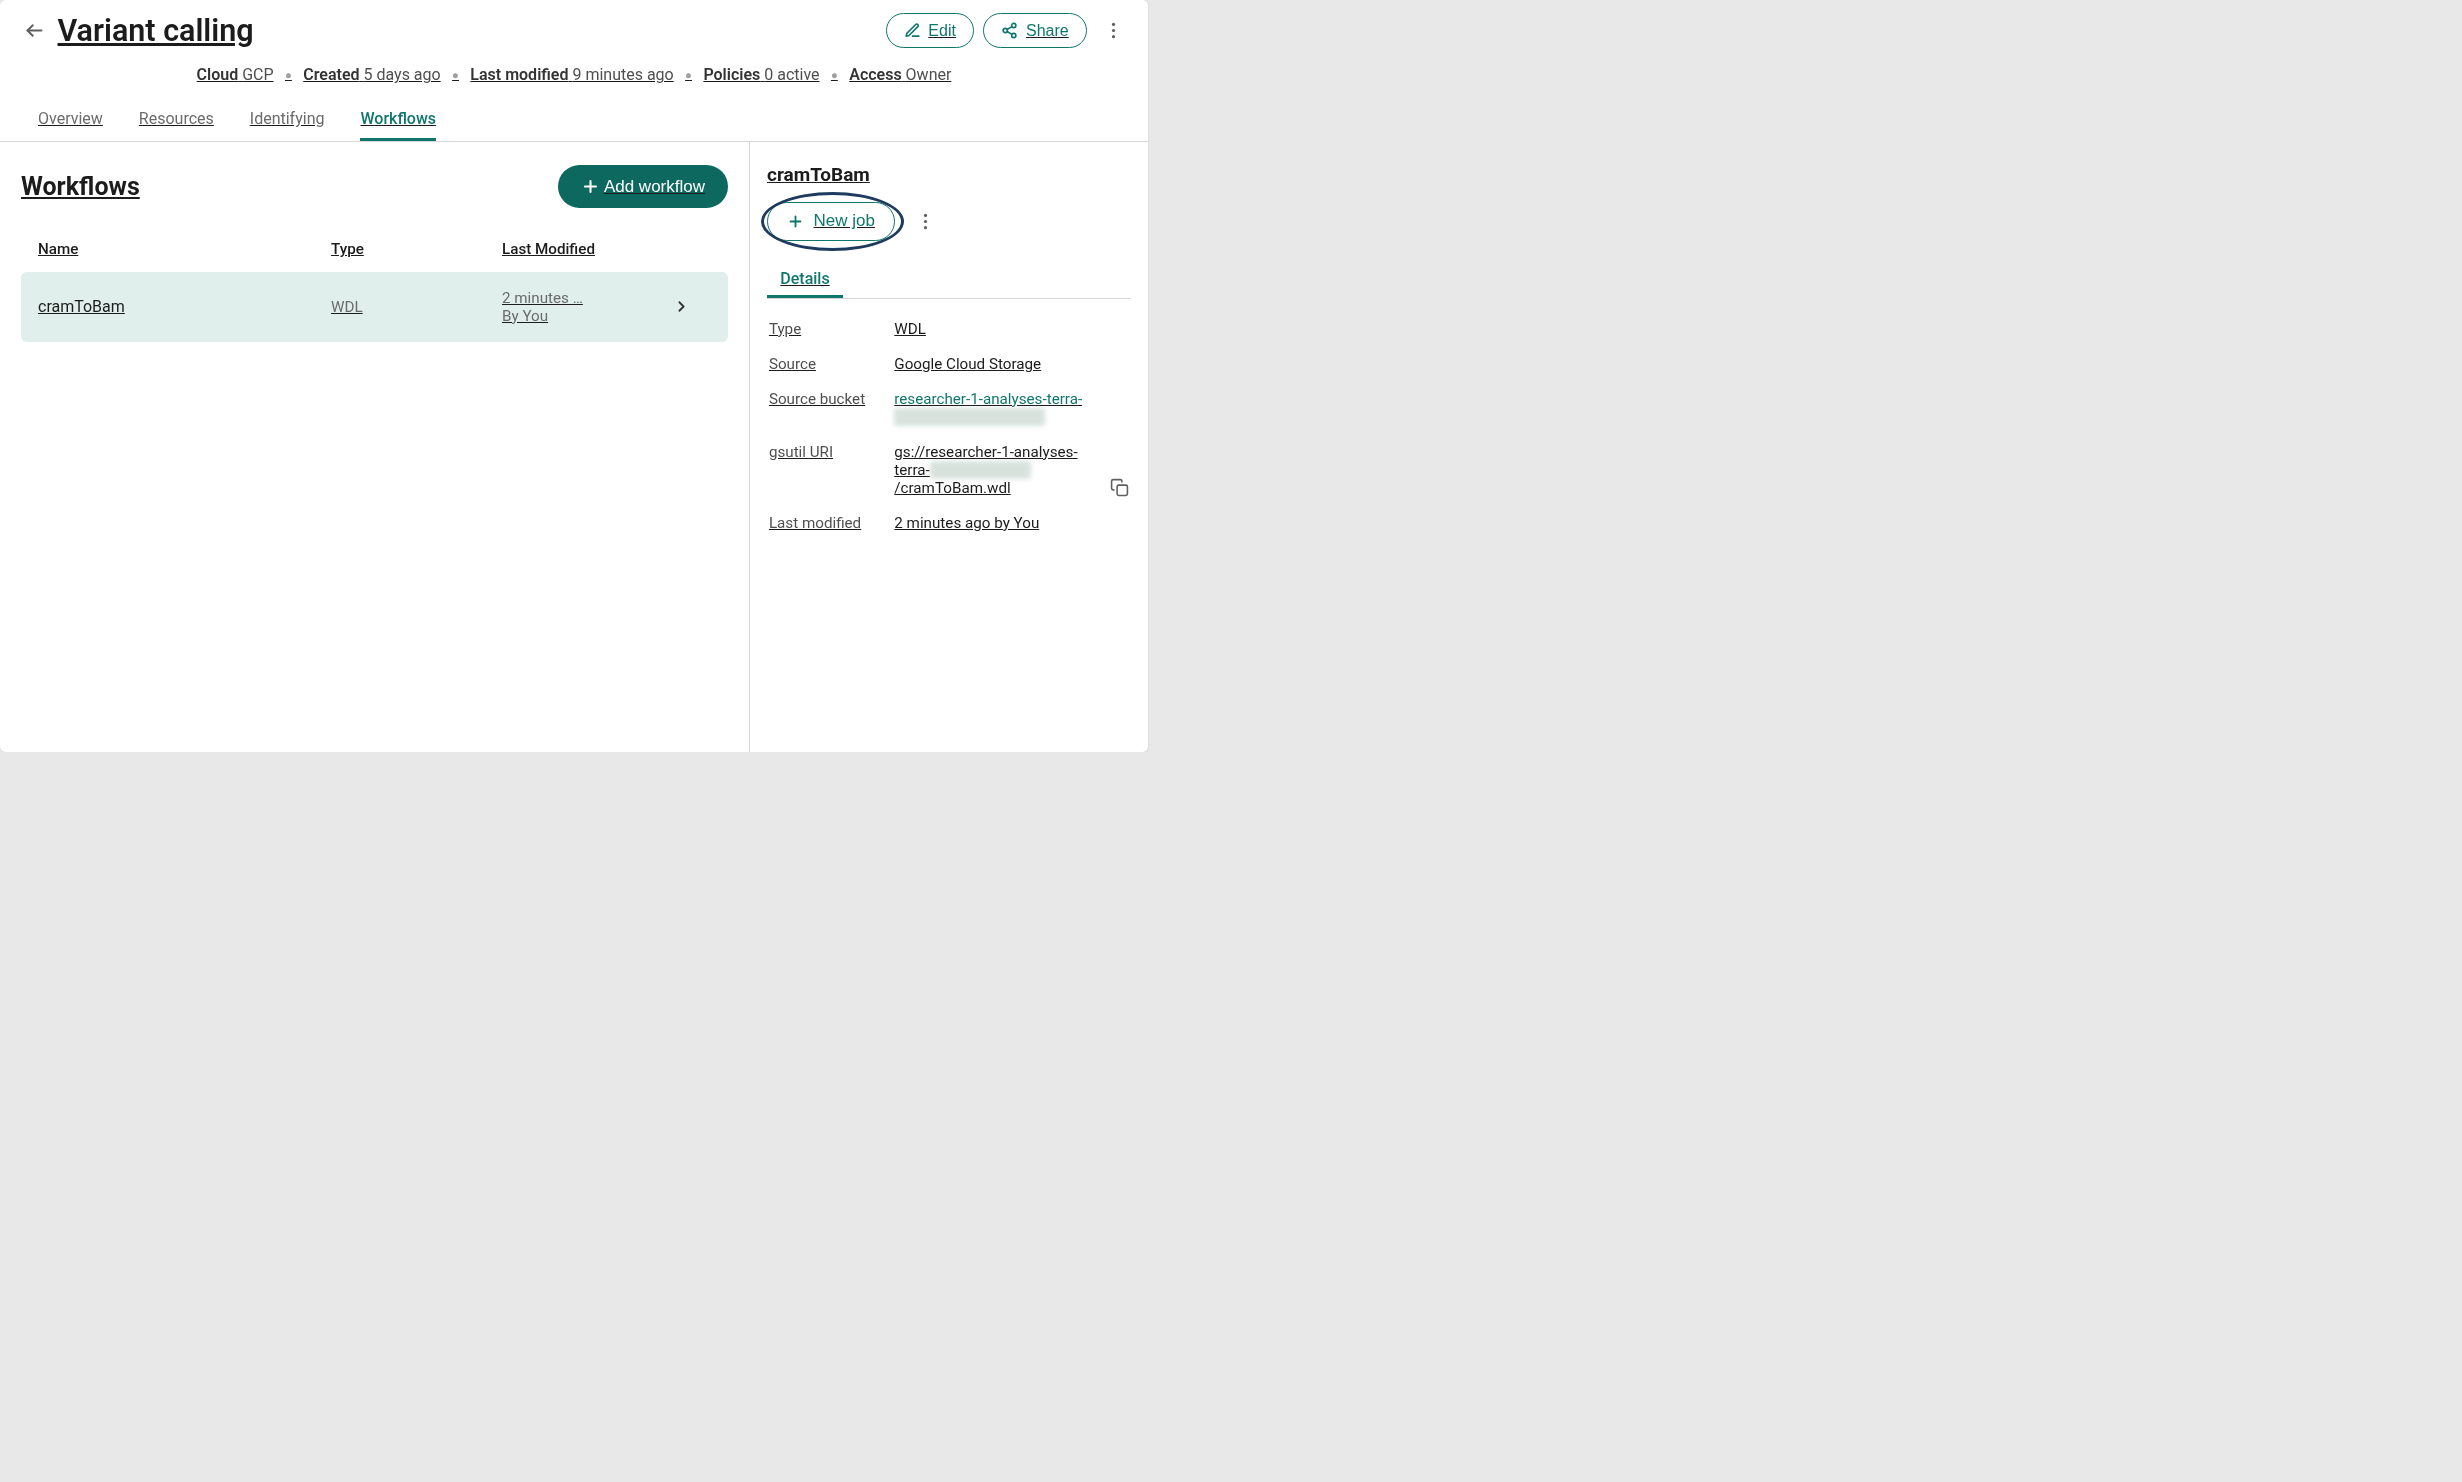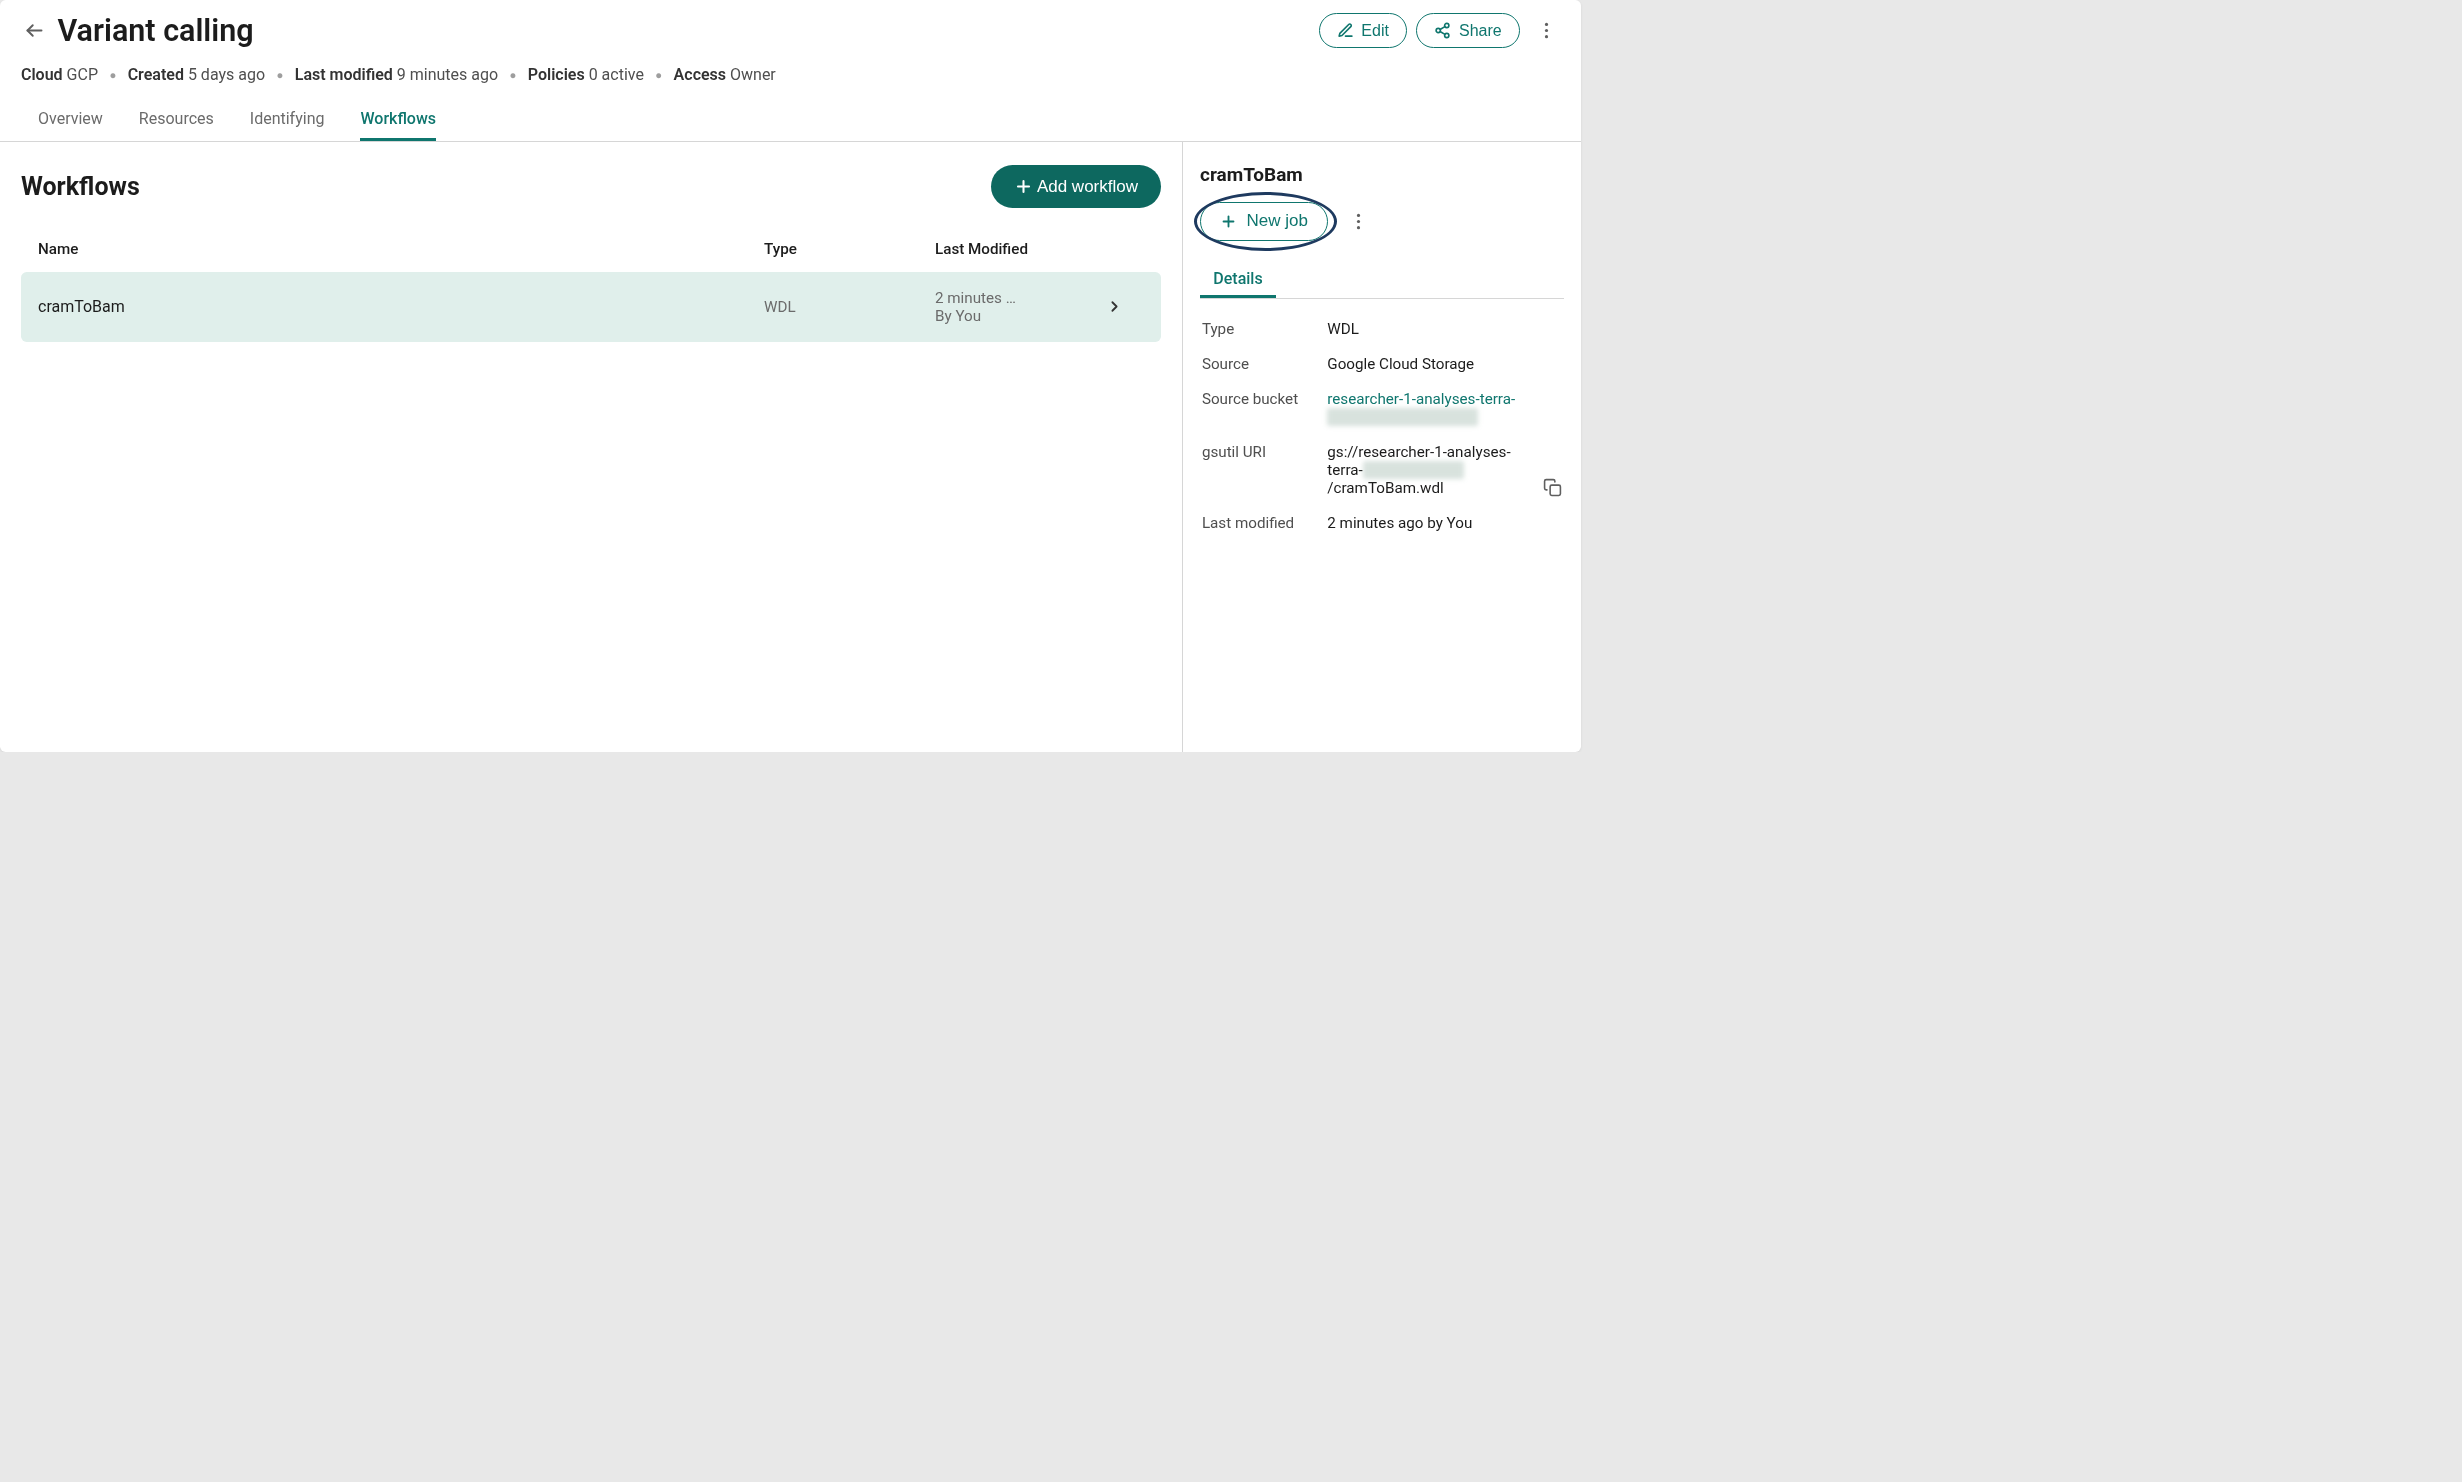--- a/index.html
+++ b/index.html
@@ -16,25 +16,26 @@
   }
   * { box-sizing: border-box; }
   body {
     margin: 0;
     font-family: -apple-system, BlinkMacSystemFont, "Segoe UI", Roboto, Helvetica, Arial, sans-serif;
     background: #e8e8e8;
     color: var(--text-primary);
   }
   .frame {
     background: var(--bg);
-    width: 1581px;
+    width: 1148px;
     margin: 0;
     border-radius: 5.7px;
     overflow: hidden;
     box-shadow: 0 1px 2.9px rgba(0,0,0,0.08);
+    text-decoration: underline;
   }
   .header-row {
     display: flex;
     align-items: center;
     padding: 13.3px 21px 0 21px;
   }
   .back-btn {
     width: 27px; height: 27px;
     display: inline-flex; align-items: center; justify-content: center;
     margin-right: 9.5px;
@@ -70,20 +71,21 @@
     cursor: pointer;
   }
   .meta-line {
     padding: 17px 21px 0 21px;
     font-size: 16px;
     color: var(--text-secondary);
     display: flex;
     flex-wrap: wrap;
     gap: 9.5px;
     align-items: center;
+    justify-content: center;
   }
   .meta-label { font-weight: 600; color: #333; }
   .meta-val { color: var(--text-secondary); }
   .meta-dot { color: var(--dot); font-size: 11.4px; margin: 0 1.9px; }
   .description {
     padding: 9.5px 21px 0 21px;
     font-size: 16px;
     color: var(--text-secondary);
   }
   .tabs-primary {

